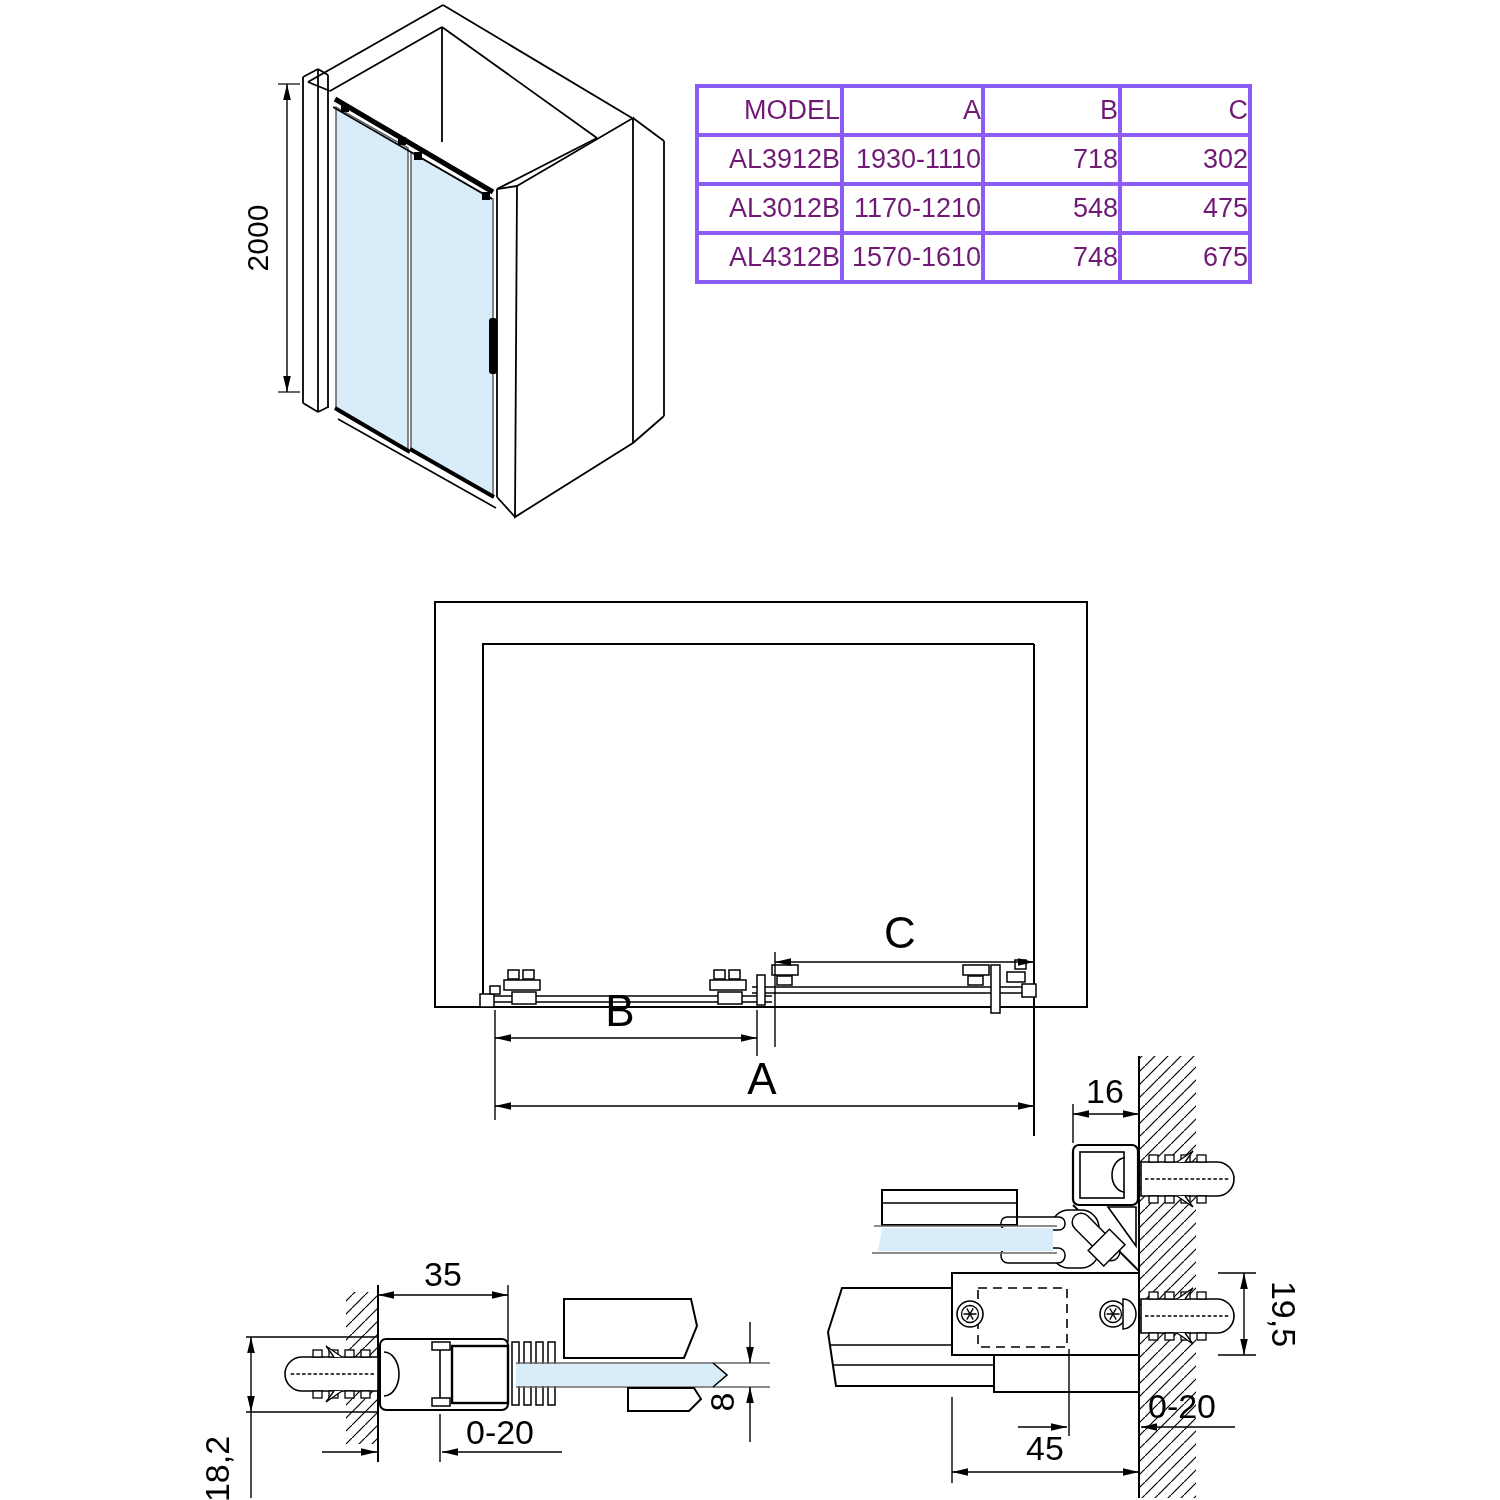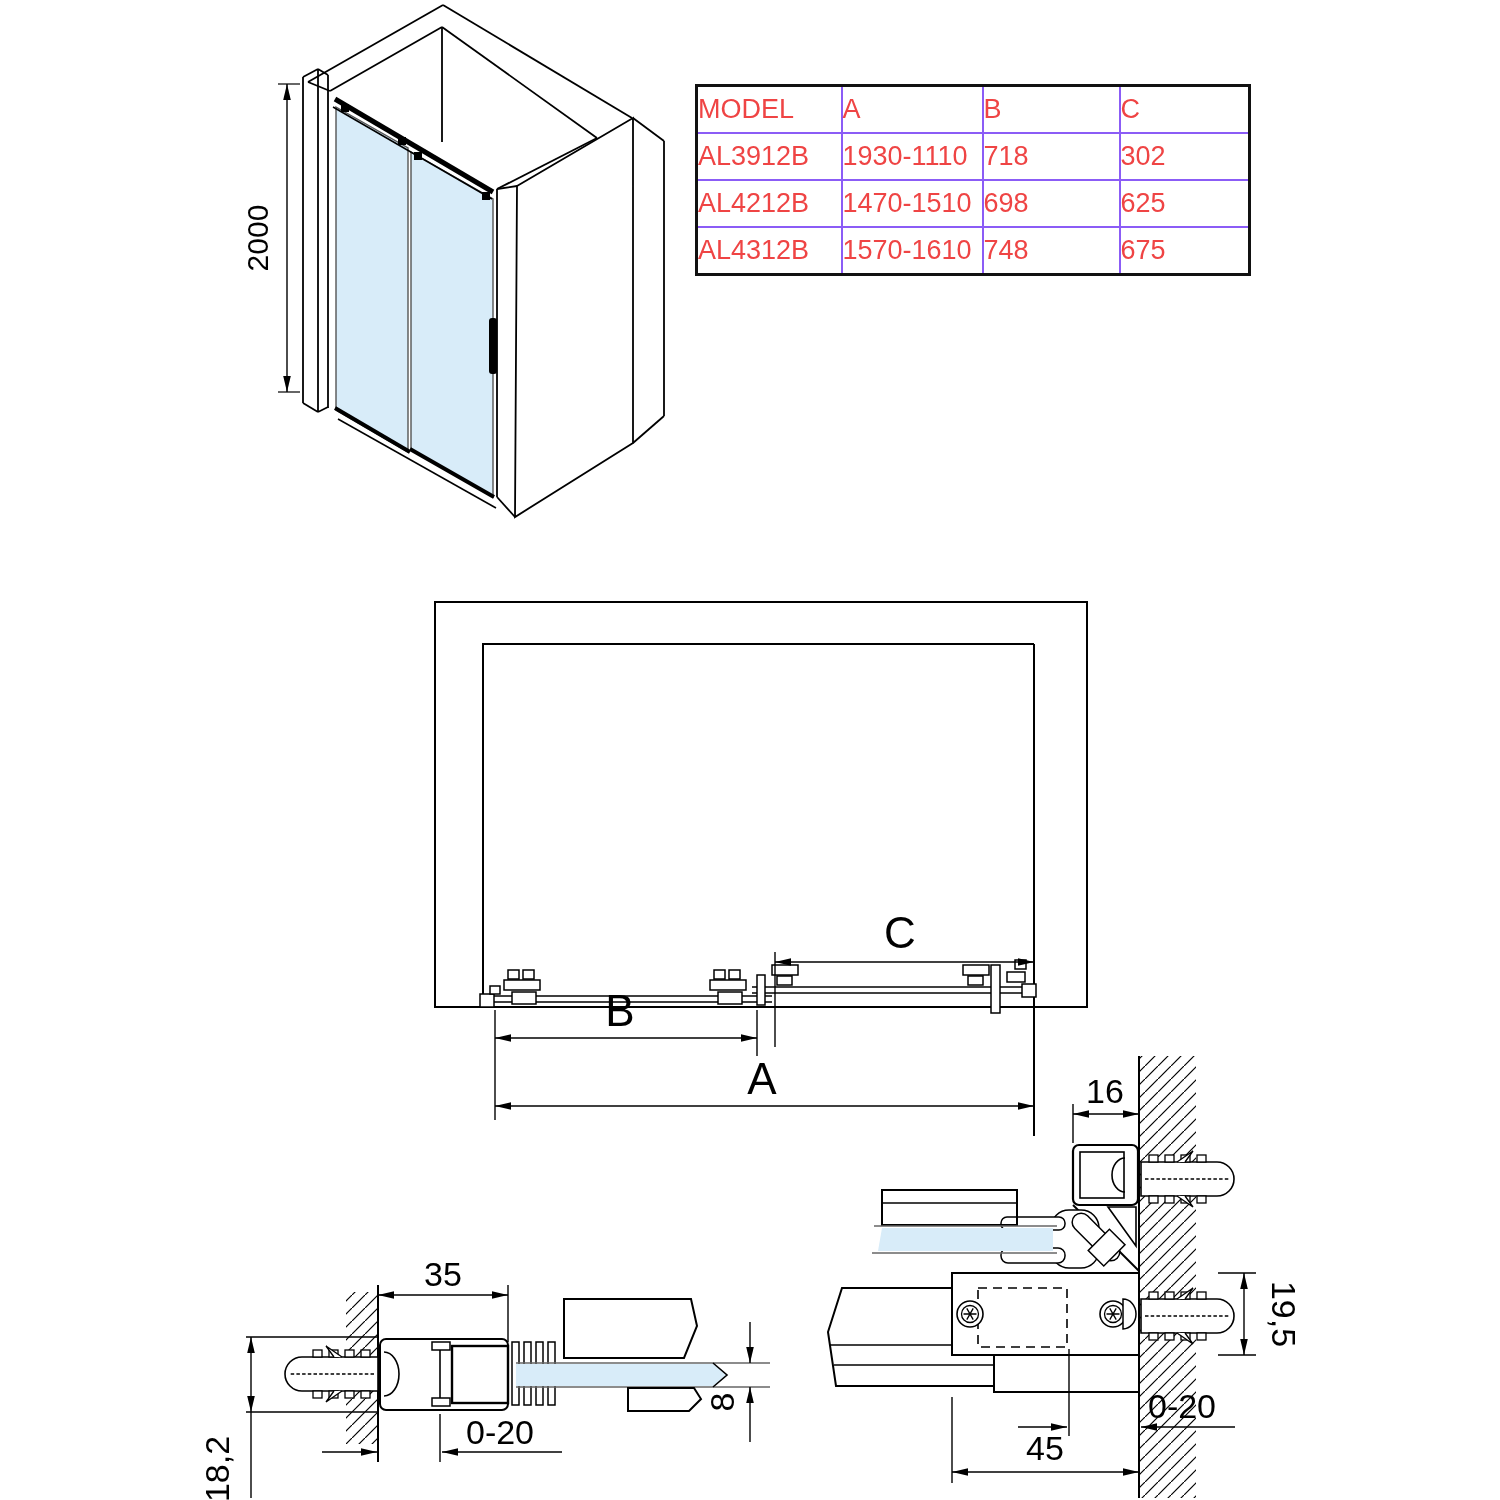--- a/index.html
+++ b/index.html
@@ -2,22 +2,22 @@
 <html><head>
 <meta charset="utf-8">
 <style>
   html,body{margin:0;padding:0;background:#fff;}
   #canvas{position:relative;width:1500px;height:1500px;background:#ffffff;overflow:hidden;
           font-family:"Liberation Sans",sans-serif;}
   #canvas svg{position:absolute;overflow:visible;}
   
   #spec-table{position:absolute;left:695px;top:84px;border-collapse:collapse;
               border:3px solid #111;table-layout:fixed;}
-  #spec-table th,#spec-table td{border:2px solid #8b5cf6;height:45px;padding:0;
-              text-align:left;vertical-align:middle;font-size:27px;color:#ef4444;
+  #spec-table th,#spec-table td{border:4px solid #8b5cf6;height:45px;padding:0;
+              text-align:right;vertical-align:middle;font-size:27px;color:#701a75;
               font-weight:normal;white-space:nowrap;}
   
   text{font-family:"Liberation Sans",sans-serif;fill:#000;}
   .dim-num{font-size:34px;}
   .dim-letter{font-size:44px;}
   .dim-iso{font-size:30px;}
   .ln{stroke:#000;fill:none;}
   .w2{stroke-width:2;}
   .w16{stroke-width:1.6;}
   .w14{stroke-width:1.4;}
@@ -134,24 +134,24 @@
       <th>B</th>
       <th>C</th>
     </tr>
     <tr>
       <td>AL3912B</td>
       <td>1930-1110</td>
       <td>718</td>
       <td>302</td>
     </tr>
     <tr>
-      <td>AL4212B</td>
-      <td>1470-1510</td>
-      <td>698</td>
-      <td>625</td>
+      <td>AL3012B</td>
+      <td>1170-1210</td>
+      <td>548</td>
+      <td>475</td>
     </tr>
     <tr>
       <td>AL4312B</td>
       <td>1570-1610</td>
       <td>748</td>
       <td>675</td>
     </tr>
   </tbody>
     </table>
 

